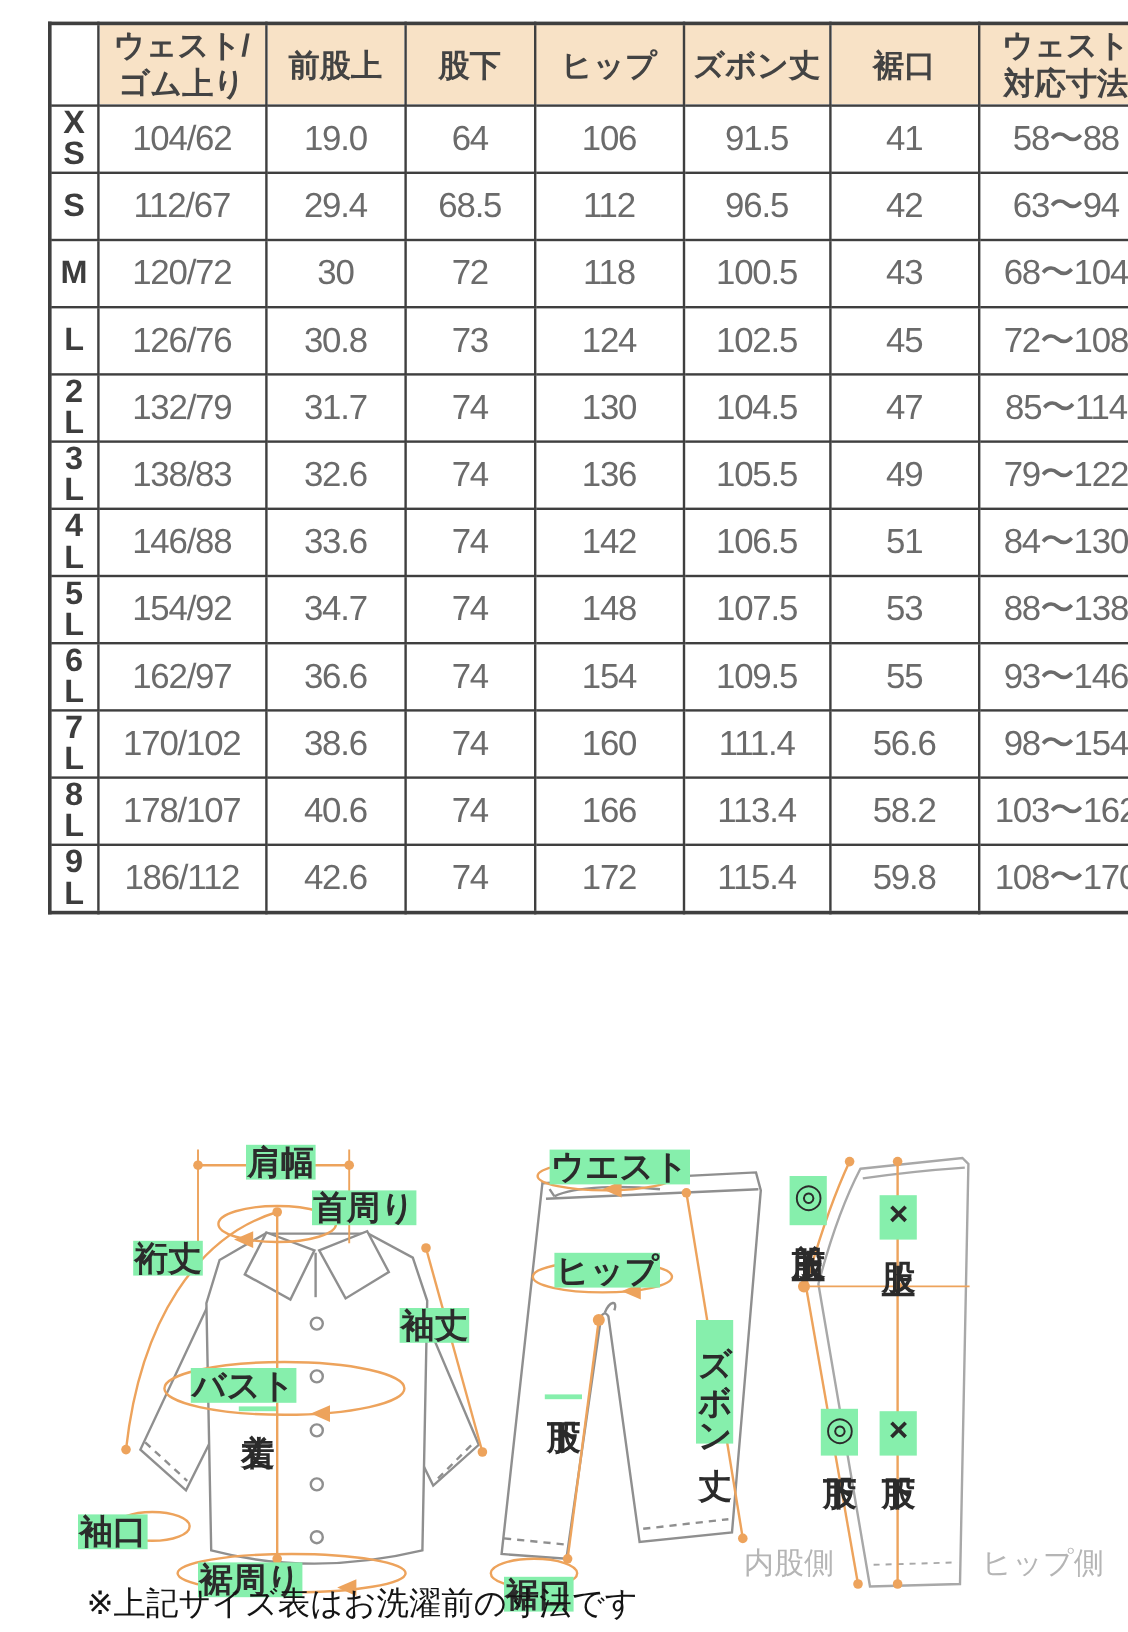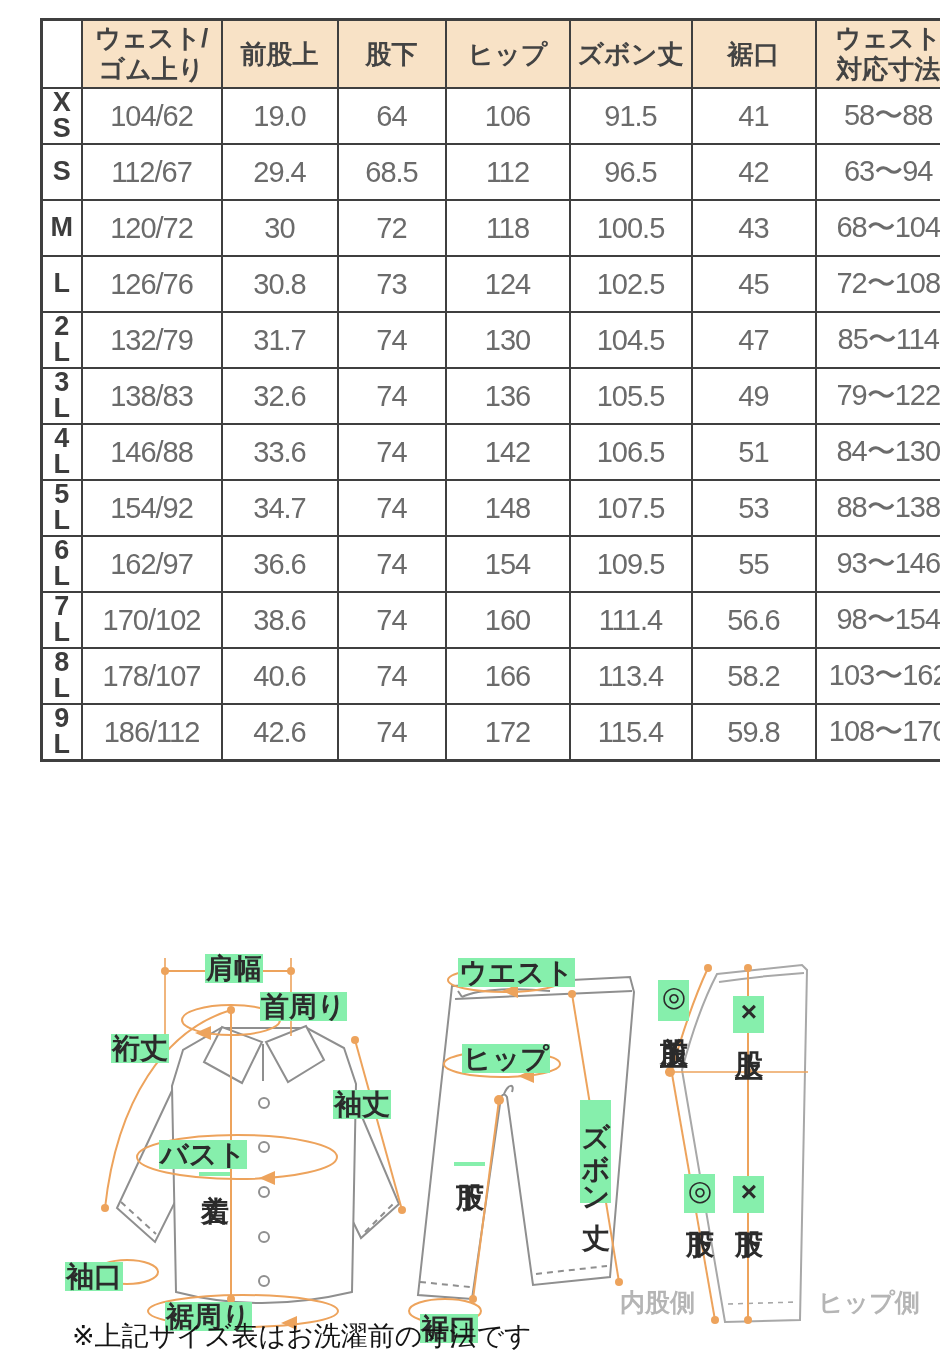--- a/index.html
+++ b/index.html
@@ -16,21 +16,21 @@
   .size-table thead th.corner{background:#ffffff;}
   .size-table tbody th{font-size:27px;line-height:0.95;color:#3d3d3d;font-weight:bold;padding:0;background:#fff;}
   .size-table tbody td{height:52px;font-size:29px;color:#6b6b6b;font-weight:normal;background:#fff;letter-spacing:-1px;}
 
   
   .fig{position:absolute;}
   .fig svg{position:absolute;left:0;top:0;display:block;}
   .lbl{position:absolute;font-weight:bold;font-size:28px;color:#2b2b2b;background:#86efac;
        line-height:1.05;padding:0 1px;white-space:nowrap;}
   .vlabel{writing-mode:vertical-rl;text-orientation:upright;letter-spacing:2px;}
-  .note{position:absolute;font-size:25px;font-weight:bold;color:#b5b5b5;background:transparent;white-space:nowrap;}
+  .note{position:absolute;font-size:25px;font-weight:normal;color:#b5b5b5;background:transparent;white-space:nowrap;}
 
   .fig-shirt{left:55px;top:950px;width:365px;height:386px;}
   .fig-pants{left:400px;top:952px;width:270px;height:394px;}
   .fig-side{left:620px;top:952px;width:320px;height:394px;}
 
   .footnote{position:absolute;left:72px;top:1318px;font-size:27px;font-weight:normal;color:#141414;}
 </style>
 </head>
 <body>
 

